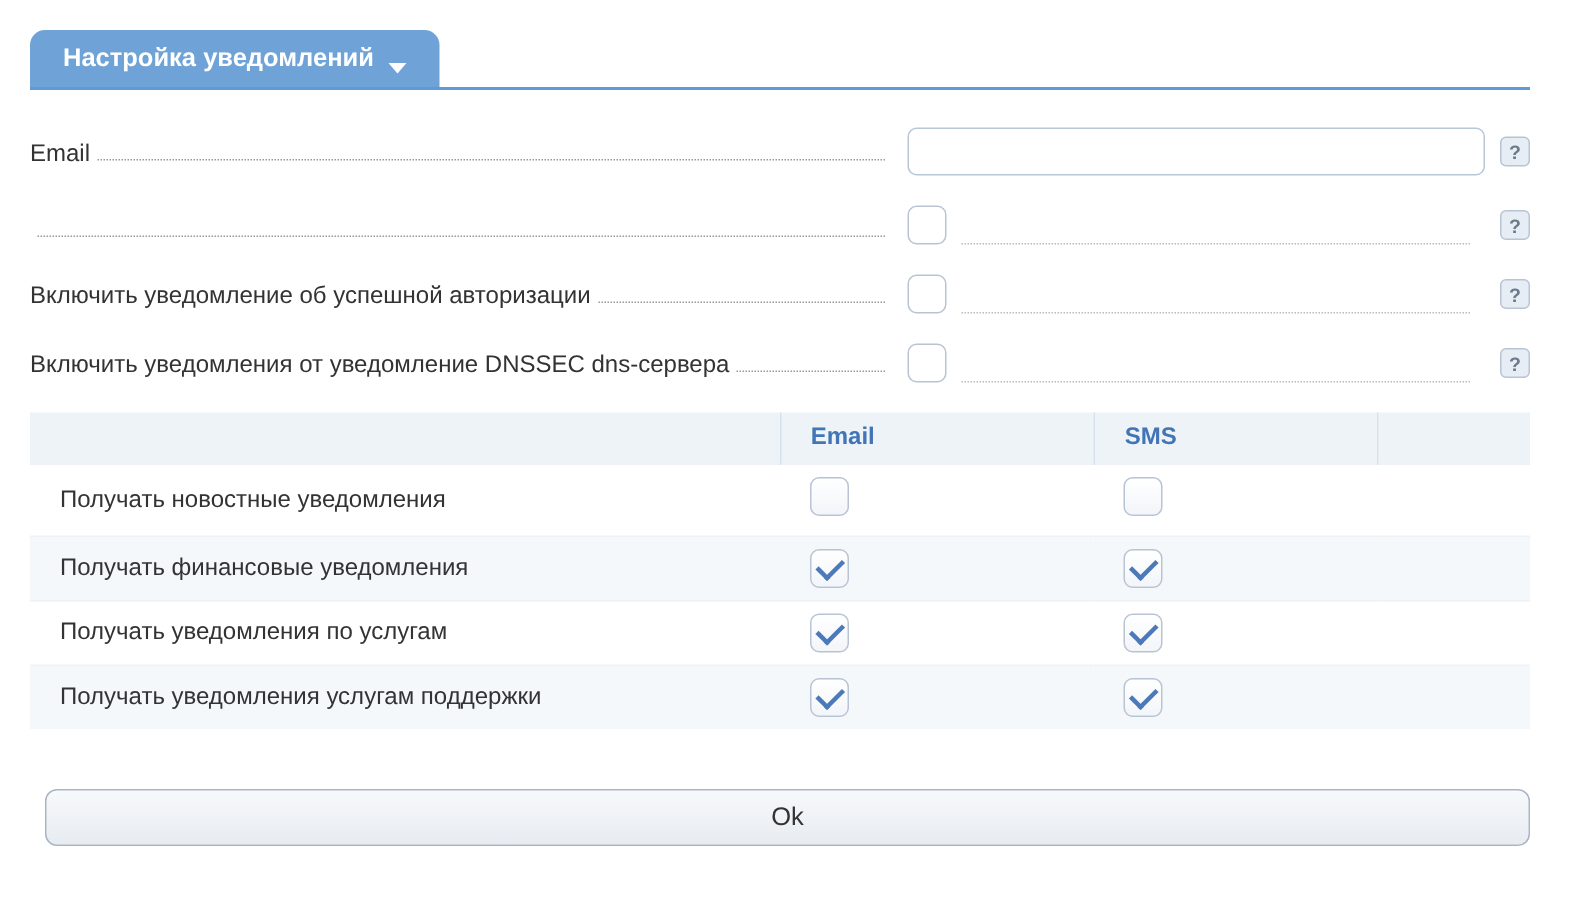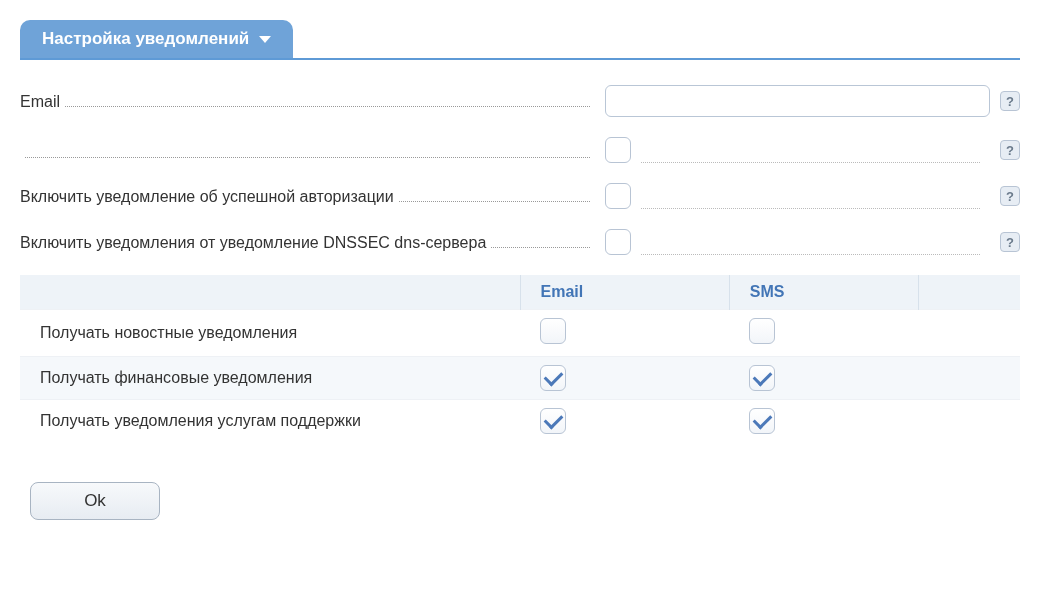--- a/index.html
+++ b/index.html
@@ -13,21 +13,21 @@
   }
   .panel {
     width: 1000px;
   }
   .tab-bar {
     border-bottom: 2px solid #5e9ad6;
     margin-bottom: 25px;
   }
   .tab {
     display: inline-flex;
-    align-items: center;
+    align-items: flex-end;
     background: #6fa3d8;
     color: #fff;
     padding: 9px 22px;
     border-radius: 10px 10px 0 0;
     font-weight: bold;
     font-size: 17px;
     cursor: pointer;
   }
   .tab .chev {
     margin-left: 10px;
@@ -144,20 +144,21 @@
     border-bottom: 3px solid #4c79b9;
     transform: rotate(-45deg);
     margin-top: -4px;
   }
 
   .buttons {
     margin-top: 40px;
     display: flex;
     gap: 22px;
     padding-left: 10px;
+    flex-direction: column;
   }
   .btn {
     min-width: 130px;
     padding: 8px 20px;
     border: 1px solid #a8b4c2;
     border-radius: 8px;
     background: linear-gradient(#f7f9fb,#e7ecf2);
     font-size: 17px;
     color: #333;
     cursor: pointer;
@@ -237,20 +238,26 @@
           <td><span class="cb"></span></td>
           <td></td>
         </tr>
         <tr>
           <td>Получать финансовые уведомления</td>
           <td><span class="cb checked"></span></td>
           <td><span class="cb checked"></span></td>
           <td></td>
         </tr>
         <tr>
+          <td>Получать уведомления по услугам</td>
+          <td><span class="cb checked"></span></td>
+          <td><span class="cb checked"></span></td>
+          <td></td>
+        </tr>
+        <tr>
           <td>Получать уведомления услугам поддержки</td>
           <td><span class="cb checked"></span></td>
           <td><span class="cb checked"></span></td>
           <td></td>
         </tr>
       </tbody>
   </table>
 
   <div class="buttons">
     <button class="btn">Ok</button>

